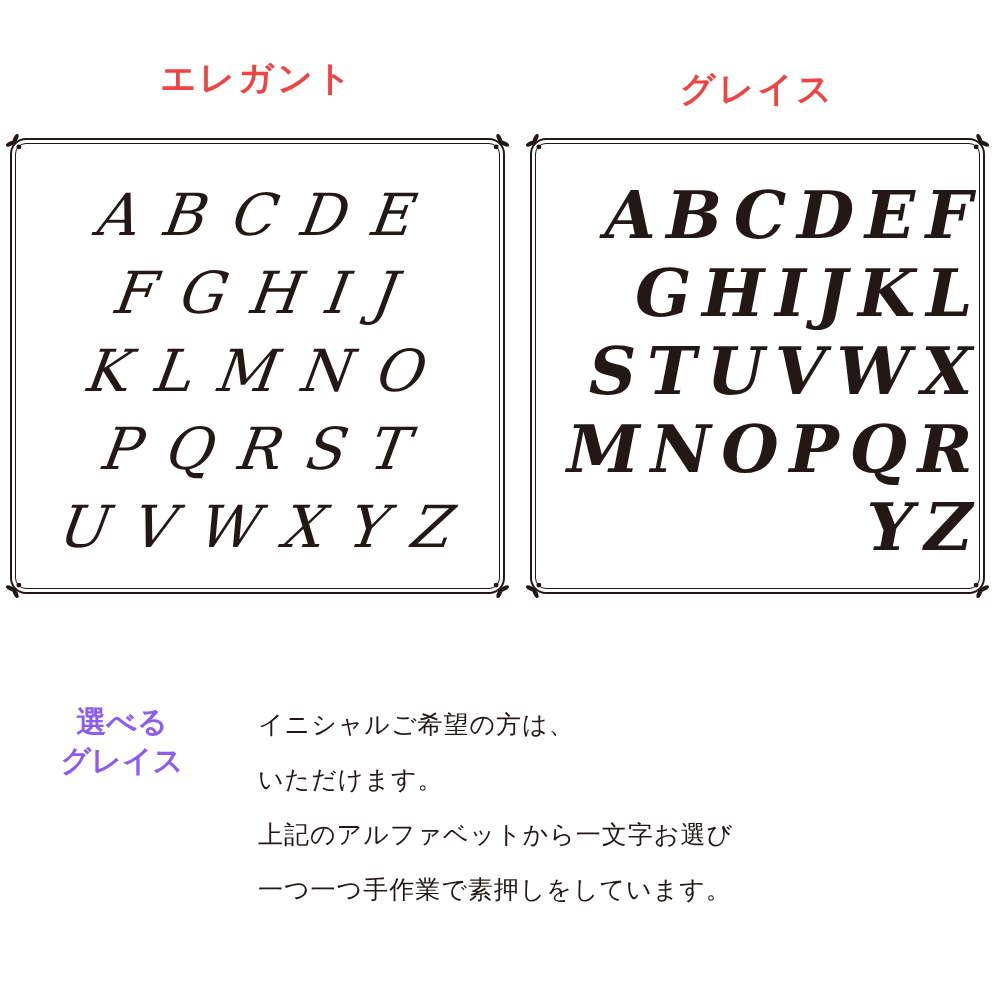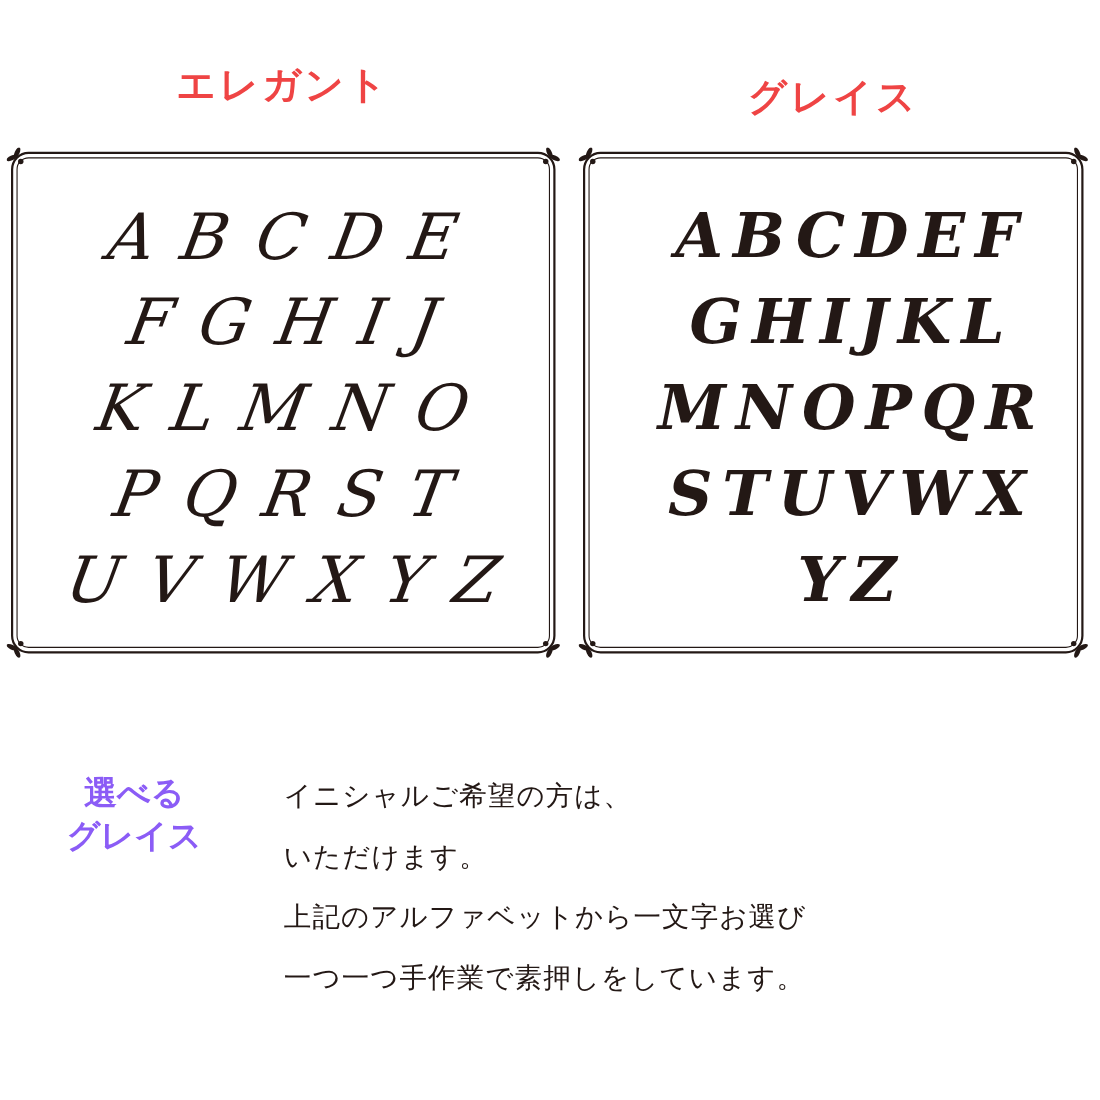--- a/index.html
+++ b/index.html
@@ -33,23 +33,23 @@
   .orn.br{right:-6px;bottom:-6px;transform:rotate(180deg);}
   
   .rows{position:absolute;left:0;right:0;top:36px;}
   .row{height:78px;line-height:78px;white-space:nowrap;color:#231815;}
   .frame.left .row{
     text-align:center;font-family:"DejaVu Serif","Liberation Serif",serif;
     font-style:italic;font-size:58px;letter-spacing:0.42em;padding-left:0.42em;
     transform:skewX(-10deg);
   }
   .frame.right .row{
-    text-align:center;padding-left:34px;
+    text-align:right;padding-left:34px;
     font-family:"DejaVu Serif","Liberation Serif",serif;
-    font-style:italic;font-weight:bold;font-size:56px;letter-spacing:0.16em;
+    font-style:italic;font-weight:bold;font-size:66px;letter-spacing:0.16em;
   }
   
   .caption-label{
     position:absolute;left:38px;top:702px;width:168px;text-align:center;
     font-size:30px;font-weight:bold;line-height:39px;color:#8b5cf6;
   }
   .caption-body{
     position:absolute;left:258px;top:697px;width:700px;
     font-size:25px;line-height:55px;color:#231815;letter-spacing:1px;
   }
@@ -109,22 +109,22 @@
       <circle cx="13.5" cy="13.5" r="2.6"></circle>
     </svg>
     <svg class="orn br" viewBox="0 0 22 22" aria-hidden="true">
       <ellipse cx="10" cy="5" rx="5.5" ry="2.3" transform="rotate(-65 10 5)"></ellipse>
       <ellipse cx="5" cy="10" rx="5.5" ry="2.3" transform="rotate(-25 5 10)"></ellipse>
       <circle cx="13.5" cy="13.5" r="2.6"></circle>
     </svg>
     <div class="rows">
       <div class="row">ABCDEF</div>
       <div class="row">GHIJKL</div>
+      <div class="row">STUVWX</div>
       <div class="row">MNOPQR</div>
-      <div class="row">STUVWX</div>
       <div class="row">YZ</div>
     </div>
   </div>
 
   <div class="caption-label">
     <div>選べる</div>
     <div>グレイス</div>
   </div>
   <div class="caption-body">
     <div>イニシャルご希望の方は、</div>

